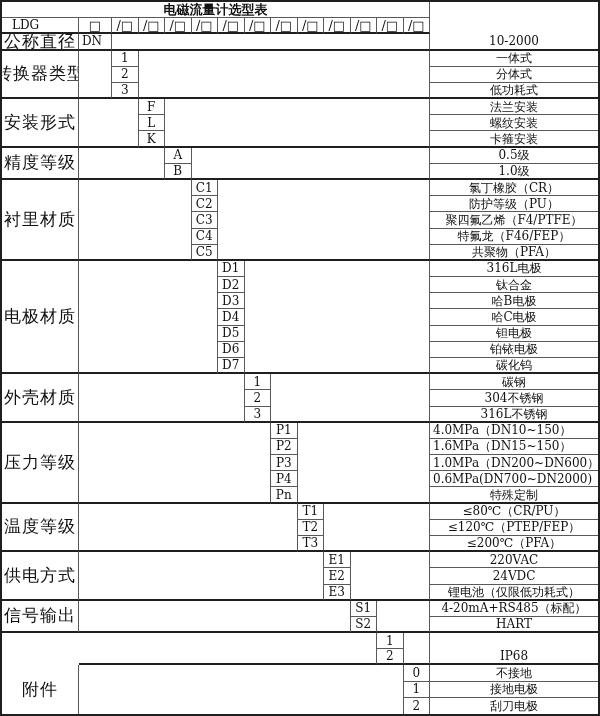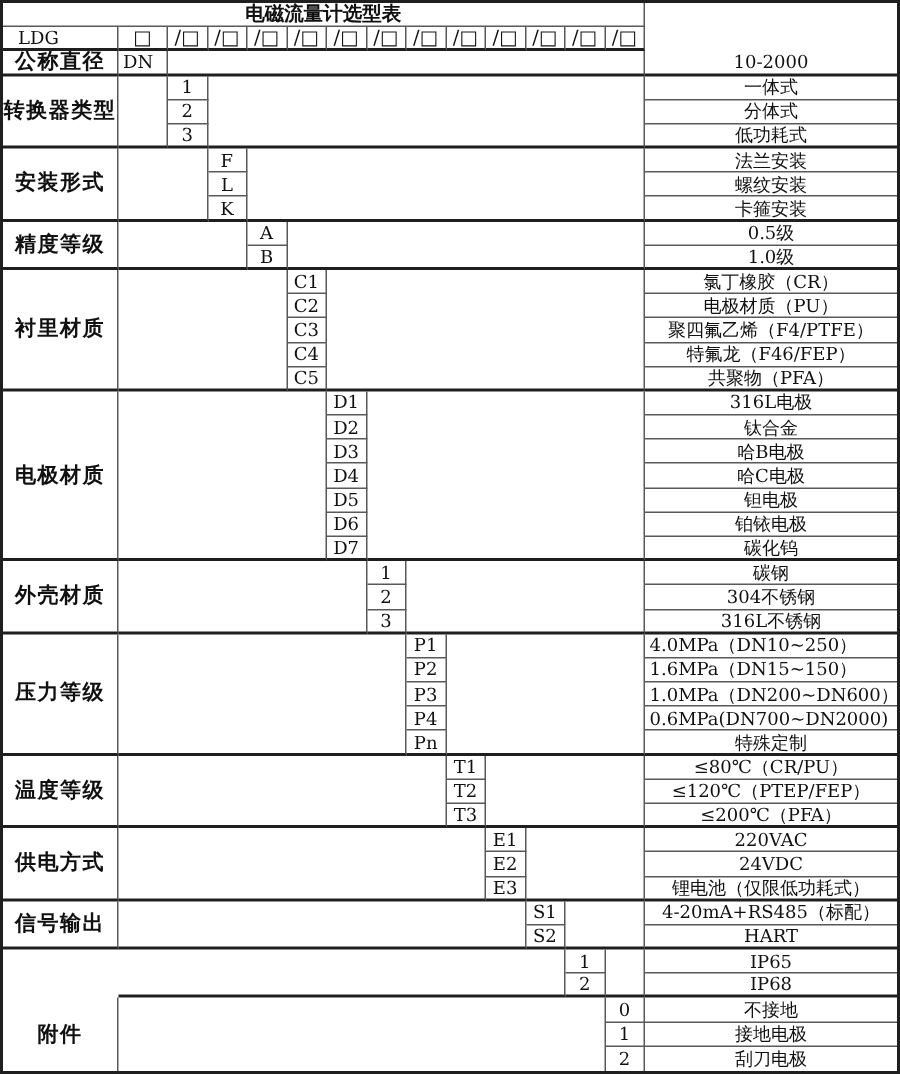--- a/index.html
+++ b/index.html
@@ -21,21 +21,21 @@
     border-right:1px solid #595959;
     border-bottom:1px solid #595959;
     display:flex;align-items:center;justify-content:center;
     overflow:hidden;white-space:nowrap;
     box-sizing:border-box;
   }
   .gb{border-bottom:2px solid #1f1f1f;}   
   .nb{border-bottom:none;}                
   .nr{border-right:none;}                 
   .b{font-weight:bold;font-size:13px;}
-  .lbl{font-size:14px;letter-spacing:1px;font-weight:bold;}
+  .lbl{font-size:17px;letter-spacing:1px;}
   .ll{justify-content:flex-start;padding-left:10px;}
   .lft{justify-content:flex-start;padding-left:3px;}
   .box{font-size:13px;}
 </style>
 </head>
 <body>
 
 <div class="tbl">
 
   <div class="c b" style="grid-column:1/15;grid-row:1">电磁流量计选型表</div>
@@ -90,21 +90,21 @@
 
   <div class="c gb lbl" style="grid-column:1;grid-row:12/17">衬里材质</div>
   <div class="c gb" style="grid-column:2/6;grid-row:12/17"></div>
   <div class="c" style="grid-column:6;grid-row:12">C1</div>
   <div class="c" style="grid-column:6;grid-row:13">C2</div>
   <div class="c" style="grid-column:6;grid-row:14">C3</div>
   <div class="c" style="grid-column:6;grid-row:15">C4</div>
   <div class="c gb" style="grid-column:6;grid-row:16">C5</div>
   <div class="c gb" style="grid-column:7/15;grid-row:12/17"></div>
   <div class="c nr" style="grid-column:15;grid-row:12">氯丁橡胶（CR）</div>
-  <div class="c nr" style="grid-column:15;grid-row:13">电极材质（PU）</div>
+  <div class="c nr" style="grid-column:15;grid-row:13">防护等级（PU）</div>
   <div class="c nr" style="grid-column:15;grid-row:14">聚四氟乙烯（F4/PTFE）</div>
   <div class="c nr" style="grid-column:15;grid-row:15">特氟龙（F46/FEP）</div>
   <div class="c gb nr" style="grid-column:15;grid-row:16">共聚物（PFA）</div>
 
   <div class="c gb lbl" style="grid-column:1;grid-row:17/24">电极材质</div>
   <div class="c gb" style="grid-column:2/7;grid-row:17/24"></div>
   <div class="c" style="grid-column:7;grid-row:17">D1</div>
   <div class="c" style="grid-column:7;grid-row:18">D2</div>
   <div class="c" style="grid-column:7;grid-row:19">D3</div>
   <div class="c" style="grid-column:7;grid-row:20">D4</div>
@@ -131,21 +131,21 @@
   <div class="c gb nr" style="grid-column:15;grid-row:26">316L不锈钢</div>
 
   <div class="c gb lbl" style="grid-column:1;grid-row:27/32">压力等级</div>
   <div class="c gb" style="grid-column:2/9;grid-row:27/32"></div>
   <div class="c" style="grid-column:9;grid-row:27">P1</div>
   <div class="c" style="grid-column:9;grid-row:28">P2</div>
   <div class="c" style="grid-column:9;grid-row:29">P3</div>
   <div class="c" style="grid-column:9;grid-row:30">P4</div>
   <div class="c gb" style="grid-column:9;grid-row:31">Pn</div>
   <div class="c gb" style="grid-column:10/15;grid-row:27/32"></div>
-  <div class="c nr lft" style="grid-column:15;grid-row:27">4.0MPa（DN10~250）</div>
+  <div class="c nr lft" style="grid-column:15;grid-row:27">4.0MPa（DN10~150）</div>
   <div class="c nr lft" style="grid-column:15;grid-row:28">1.6MPa（DN15~150）</div>
   <div class="c nr lft" style="grid-column:15;grid-row:29">1.0MPa（DN200~DN600）</div>
   <div class="c nr lft" style="grid-column:15;grid-row:30">0.6MPa(DN700~DN2000)</div>
   <div class="c gb nr" style="grid-column:15;grid-row:31">特殊定制</div>
 
   <div class="c gb lbl" style="grid-column:1;grid-row:32/35">温度等级</div>
   <div class="c gb" style="grid-column:2/10;grid-row:32/35"></div>
   <div class="c" style="grid-column:10;grid-row:32">T1</div>
   <div class="c" style="grid-column:10;grid-row:33">T2</div>
   <div class="c gb" style="grid-column:10;grid-row:34">T3</div>
@@ -169,21 +169,20 @@
   <div class="c" style="grid-column:12;grid-row:38">S1</div>
   <div class="c gb" style="grid-column:12;grid-row:39">S2</div>
   <div class="c gb" style="grid-column:13/15;grid-row:38/40"></div>
   <div class="c nr" style="grid-column:15;grid-row:38">4-20mA+RS485（标配）</div>
   <div class="c gb nr" style="grid-column:15;grid-row:39">HART</div>
 
   <div class="c gb" style="grid-column:2/13;grid-row:40/42"></div>
   <div class="c" style="grid-column:13;grid-row:40">1</div>
   <div class="c gb" style="grid-column:13;grid-row:41">2</div>
   <div class="c gb" style="grid-column:14/15;grid-row:40/42"></div>
-  <div class="c nr" style="grid-column:15;grid-row:40">IP65</div>
   <div class="c gb nr" style="grid-column:15;grid-row:41">IP68</div>
 
   <div class="c nb lbl" style="grid-column:1;grid-row:42/45">附件</div>
   <div class="c nb" style="grid-column:2/14;grid-row:42/45"></div>
   <div class="c" style="grid-column:14;grid-row:42">0</div>
   <div class="c" style="grid-column:14;grid-row:43">1</div>
   <div class="c nb" style="grid-column:14;grid-row:44">2</div>
   <div class="c nr" style="grid-column:15;grid-row:43">接地电极</div>
   <div class="c nr" style="grid-column:15;grid-row:42">不接地</div>
   <div class="c nb nr" style="grid-column:15;grid-row:44">刮刀电极</div>

